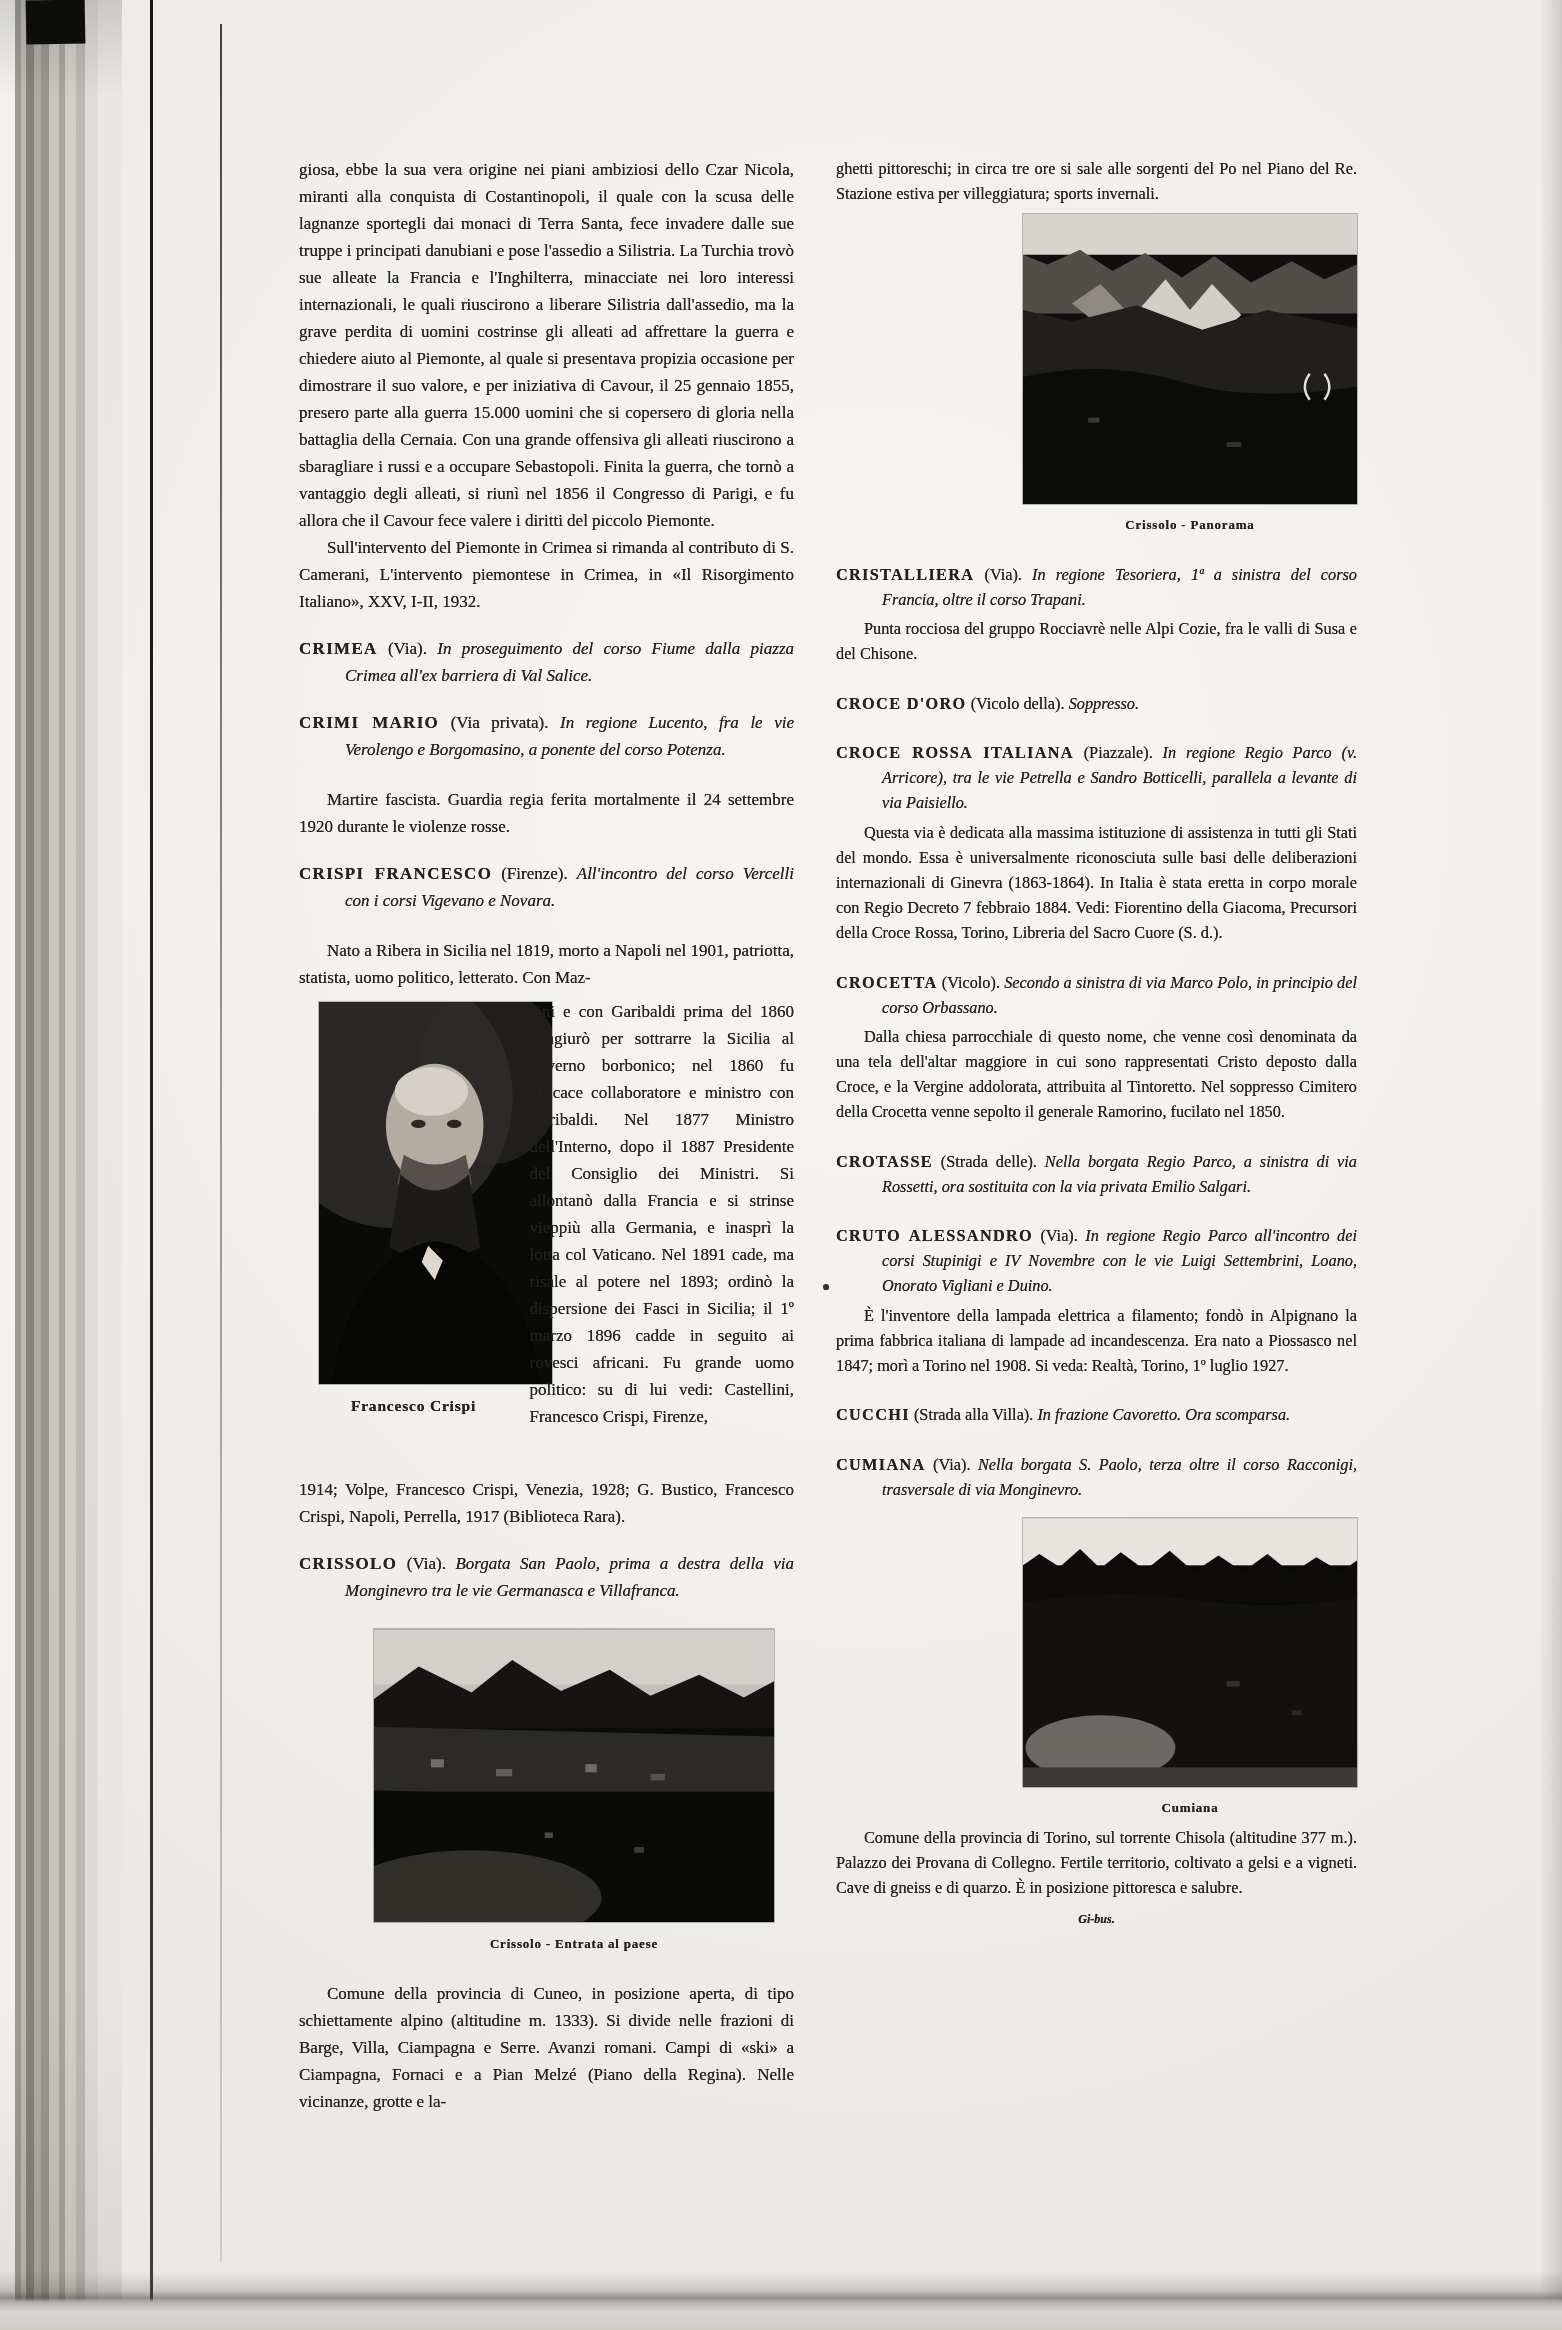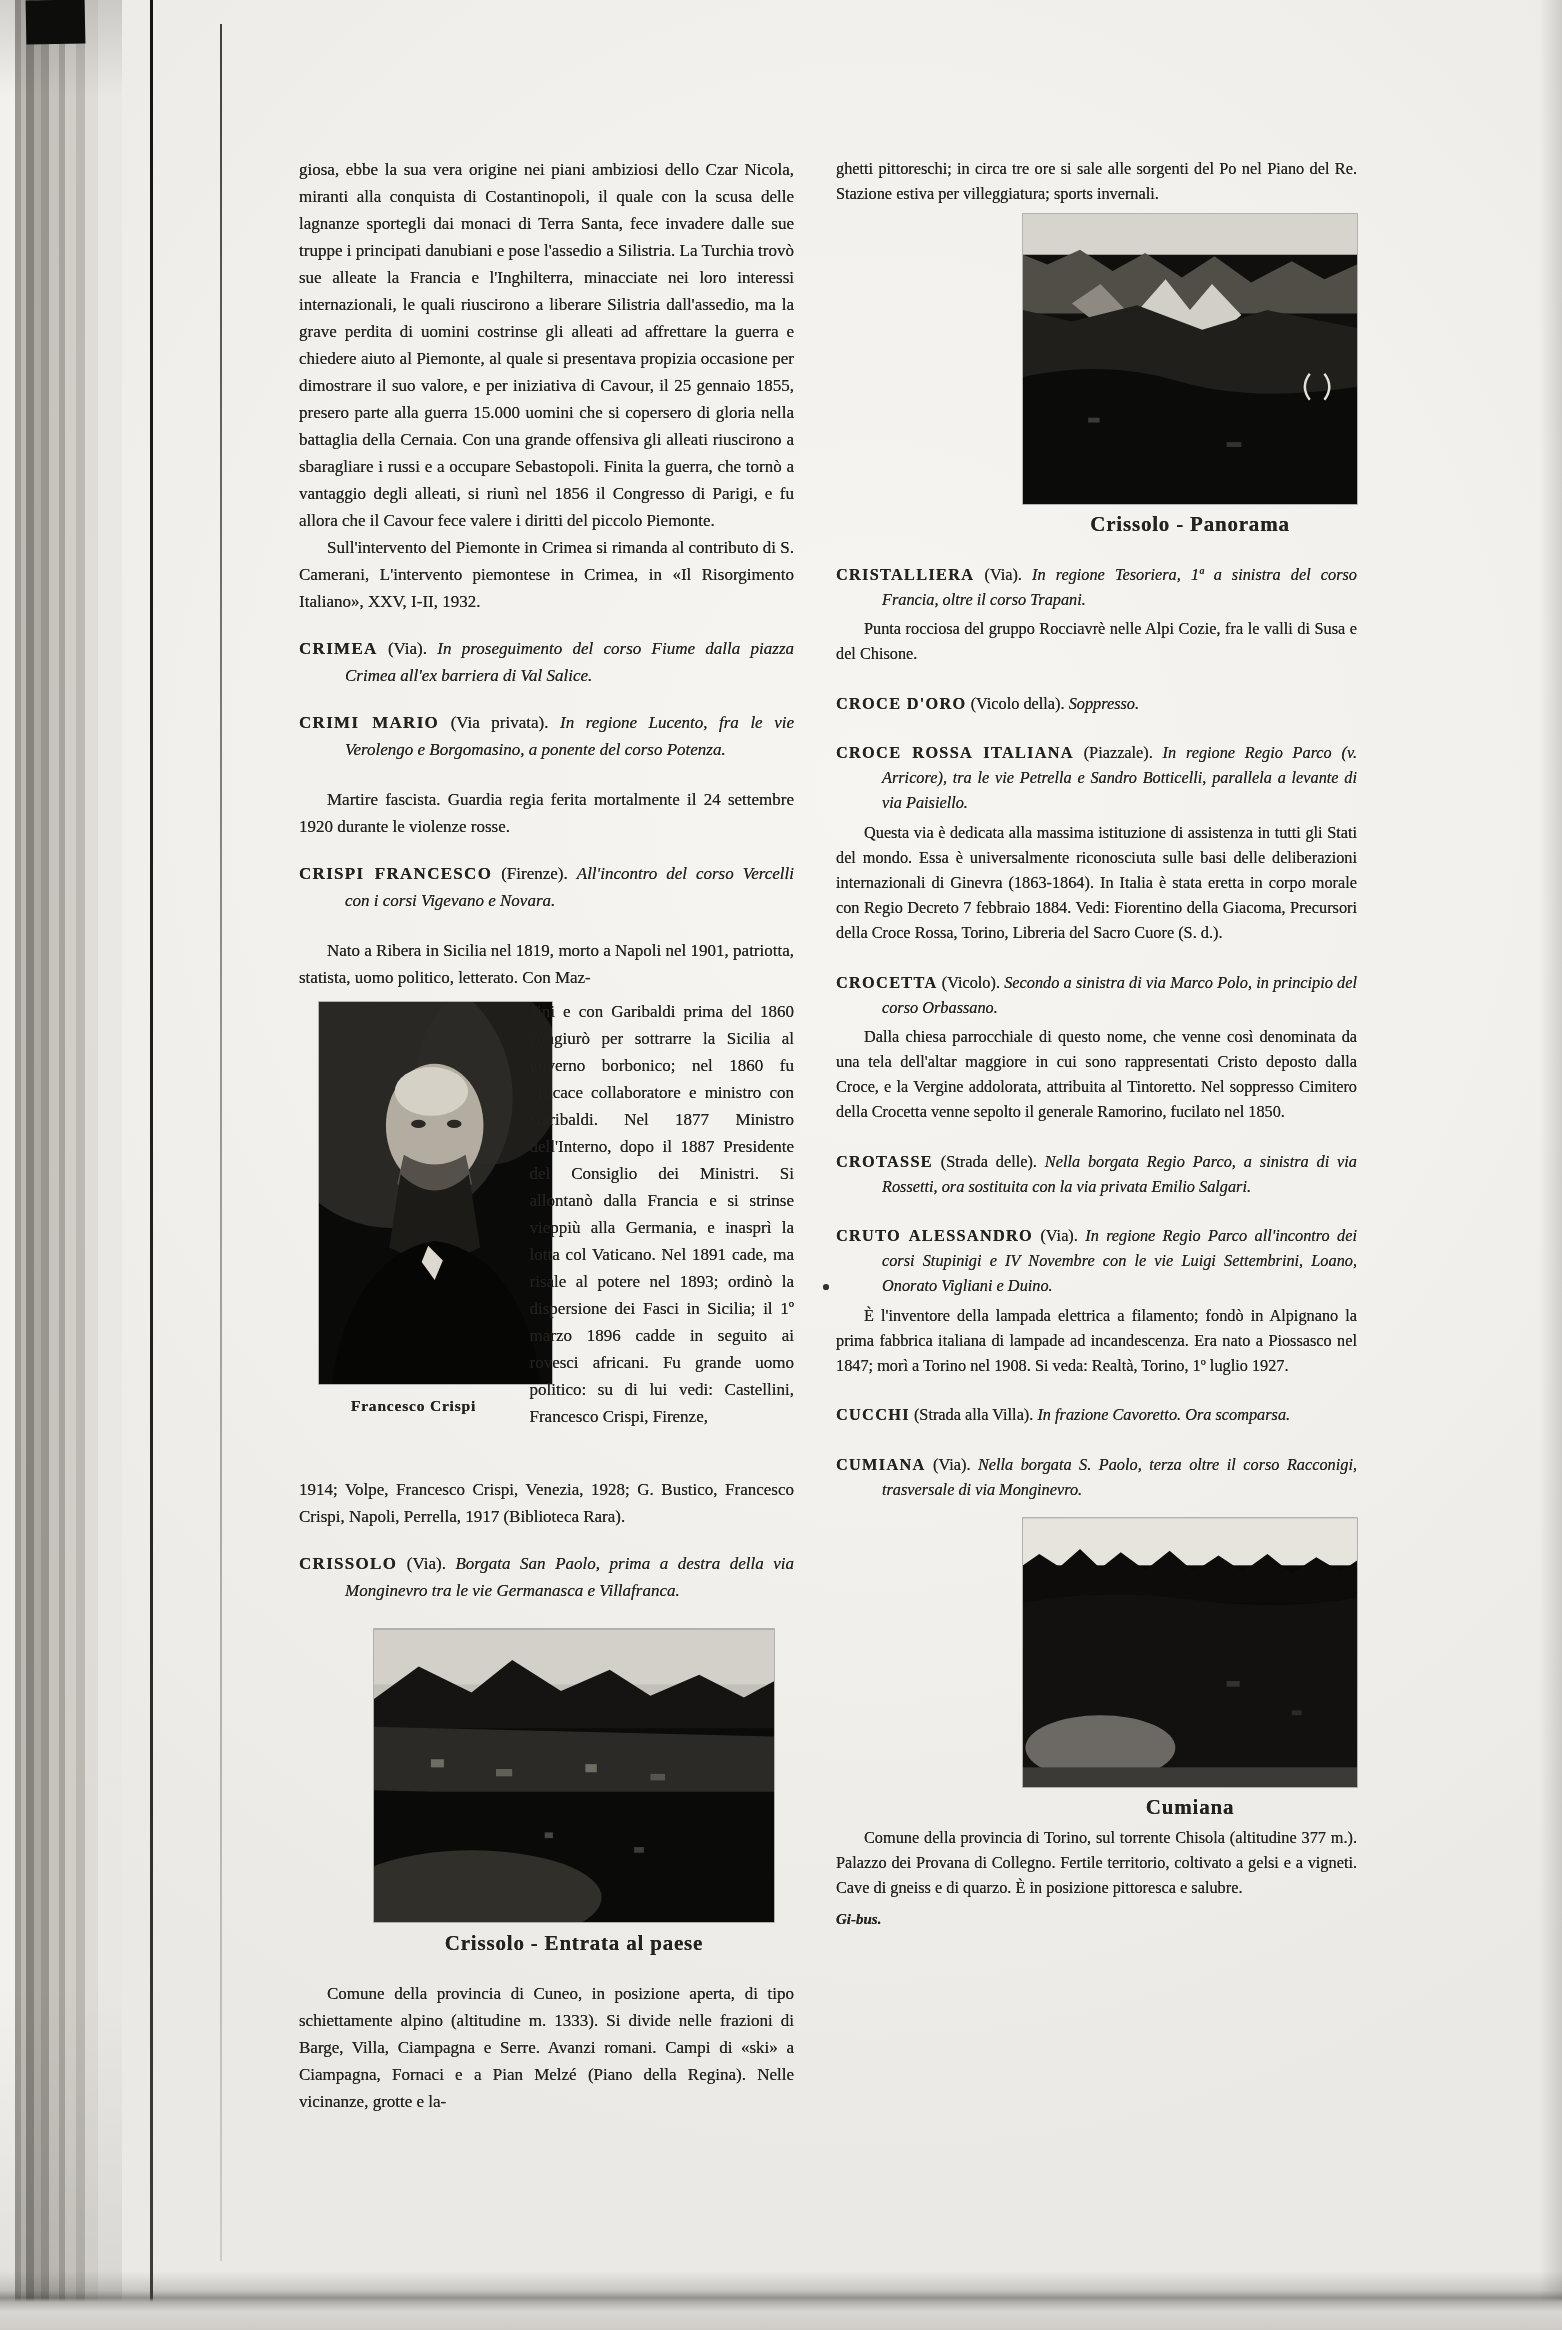--- a/index.html
+++ b/index.html
@@ -35,34 +35,34 @@
   #colR .entry{margin-top:24.4px;}
   .term{font-weight:700;letter-spacing:1.3px;}
   .loc{font-style:italic;}
   .body{margin-top:23px;text-indent:28px;}
   #colR .body{margin-top:4.9px;}
 
   
   figure{margin:0;}
   .photo{background:#0d0d0c;box-shadow:0 0 0 0.8px rgba(20,20,18,.35);}
   .photo svg{display:block;}
-  .photo-cap{margin-top:8.1px;font-weight:700;font-size:21px;letter-spacing:0.8px;
+  .photo-cap{margin-top:8.1px;font-weight:700;font-size:13px;letter-spacing:0.8px;
     text-align:center;text-indent:0;}
   #photoA{width:334px;height:290px;margin:8.1px 0 0 auto;}
   .capA{width:334px;margin-left:auto;}
   #portraitFig{float:left;width:190px;margin:4.9px 21px 57px 19.5px;}
   #portraitFig .photo{width:233px;height:382px;}
   #portraitFig figcaption{margin-top:8.1px;font-weight:700;font-size:15.5px;letter-spacing:0.8px;text-align:center;}
   .bio-wrap{margin-top:6.5px;}
   .bio-end{clear:both;margin-top:1.6px;}
   #photoC{width:400px;height:293px;margin:24.4px 0 0 75px;}
   .capC{width:400px;margin-left:75px;}
   #photoD{width:334px;height:269px;margin:16.3px 0 0 auto;}
   .capD{width:334px;margin-left:auto;}
-  .sig{margin-top:6.5px;text-align:left;font-weight:700;font-style:italic;font-size:15px;}
+  .sig{margin-top:6.5px;text-align:center;font-weight:700;font-style:italic;font-size:12px;}
 </style>
 </head>
 <body>
 
 <div id="page">
 
   <div class="edge-strip"></div>
   <div class="edge-fade"></div>
   <div class="top-mark"></div>
   <div class="fold1"></div>

